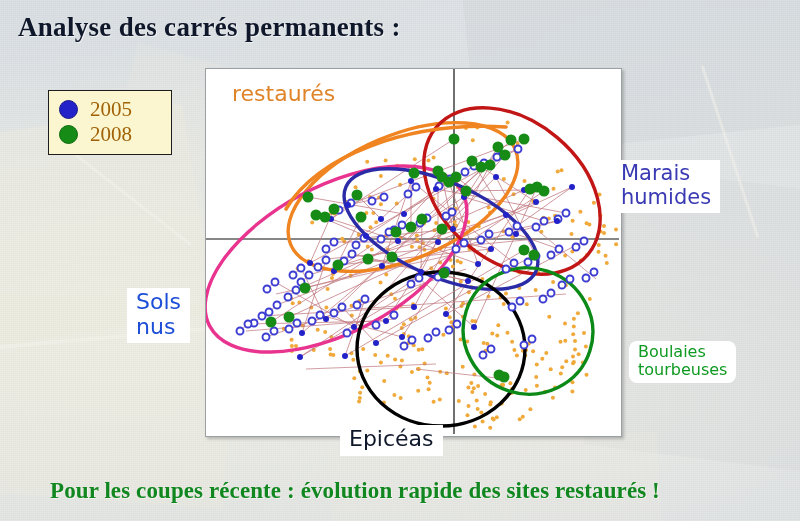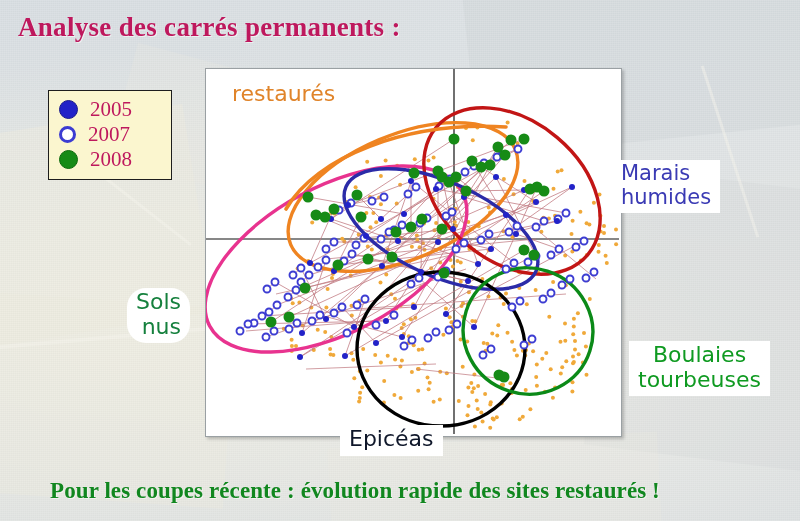--- a/index.html
+++ b/index.html
@@ -26,21 +26,21 @@
     background-image:
       repeating-linear-gradient(0deg, rgba(255,255,255,.22) 0 1px, rgba(0,0,0,.05) 1px 2px),
       repeating-linear-gradient(90deg, rgba(255,255,255,.18) 0 1px, rgba(0,0,0,.05) 1px 2px);
   }
   .bg .veil{position:absolute;inset:0;background:rgba(255,255,255,.34);}
 
   
   .title{
     position:absolute;left:18px;top:12px;
     font-family:"Liberation Serif", serif;font-weight:bold;font-size:27px;
-    color:#be185d;letter-spacing:.3px;
+    color:#0f172a;letter-spacing:.3px;
     text-shadow:1px 1px 0 rgba(255,255,255,.55);
     white-space:nowrap;
   }
   .caption{
     position:absolute;left:14px;top:478px;
     font-family:"Liberation Serif", serif;font-weight:bold;font-size:23px;
     color:#11871f;letter-spacing:.1px;white-space:nowrap;
     text-shadow:1px 1px 0 rgba(255,255,255,.5);
     margin-left:36px;
   }
@@ -49,36 +49,36 @@
   .legend{
     position:absolute;left:48px;top:90px;width:124px;
     background:#fbf6cf;border:1px solid #1d1d1d;
     padding:6px 8px 7px 10px;box-sizing:border-box;
   }
   .legend .row{display:flex;align-items:center;height:25px;}
   .legend .mk{width:17px;height:17px;border-radius:50%;margin-right:12px;flex:none;}
   .mk-filled-blue{background:#2222c8;border:1px solid #1a1a8c;}
   .mk-open-blue{background:#ffffff;border:3px solid #3c3cd2;box-sizing:border-box;}
   .mk-filled-green{background:#168b16;border:1px solid #0d6b0d;}
-  .legend .yr{font-family:"Liberation Serif", serif;font-size:21px;color:#be185d;line-height:1;}
+  .legend .yr{font-family:"Liberation Serif", serif;font-size:21px;color:#a16207;line-height:1;}
 
   
   .panel{position:absolute;left:205px;top:68px;width:415px;height:367px;
     background:#ffffff;border:1px solid #9aa0a3;box-shadow:2px 2px 3px rgba(0,0,0,.22);}
   .panel svg{position:absolute;left:0;top:0;display:block;}
 
   
   .callout{position:absolute;background:#ffffff;padding:2px 9px 4px 9px;
     font-family:"DejaVu Sans", sans-serif;line-height:1.12;white-space:nowrap;}
   .c-coupes{left:223px;top:80px;background:transparent;color:#e0842a;
     font-size:22px;text-align:center;}
   .c-tourb{left:562px;top:66px;color:#d62b2b;font-size:22px;text-align:center;}
   .c-marais{left:612px;top:160px;color:#3a3ab4;font-size:21px;text-align:left;}
-  .c-boulaies{left:629px;top:341px;color:#0f9a21;font-size:22px;text-align:center;}
-  .c-sols{left:127px;top:288px;color:#15803d;font-size:22px;text-align:right;border-radius:19px;}
+  .c-boulaies{left:629px;top:341px;color:#0f9a21;font-size:16px;border-radius:8px;}
+  .c-sols{left:127px;top:288px;color:#1d4ed8;font-size:22px;text-align:left;}
   .c-epiceas{left:340px;top:425px;color:#0f172a;font-size:22px;}
 </style>
 </head>
 <body>
 
 <div id="root">
 
   <div class="bg">
     <div class="base"></div>
 
@@ -94,24 +94,20 @@
     <div class="noise"></div>
     <div class="veil"></div>
   </div>
 
   <div class="title">Analyse des carrés permanents :</div>
 
   <div class="legend">
     <div class="row">
       <span class="mk mk-filled-blue"></span>
       <span class="yr">2005</span>
-    </div>
-    <div class="row">
-      <span class="mk mk-open-blue"></span>
-      <span class="yr">2007</span>
     </div>
     <div class="row">
       <span class="mk mk-filled-green"></span>
       <span class="yr">2008</span>
     </div>
   </div>
 
   <div class="panel">
     <svg id="plot" width="413" height="365" viewBox="0 0 413 365">
       <g id="g-axes">

